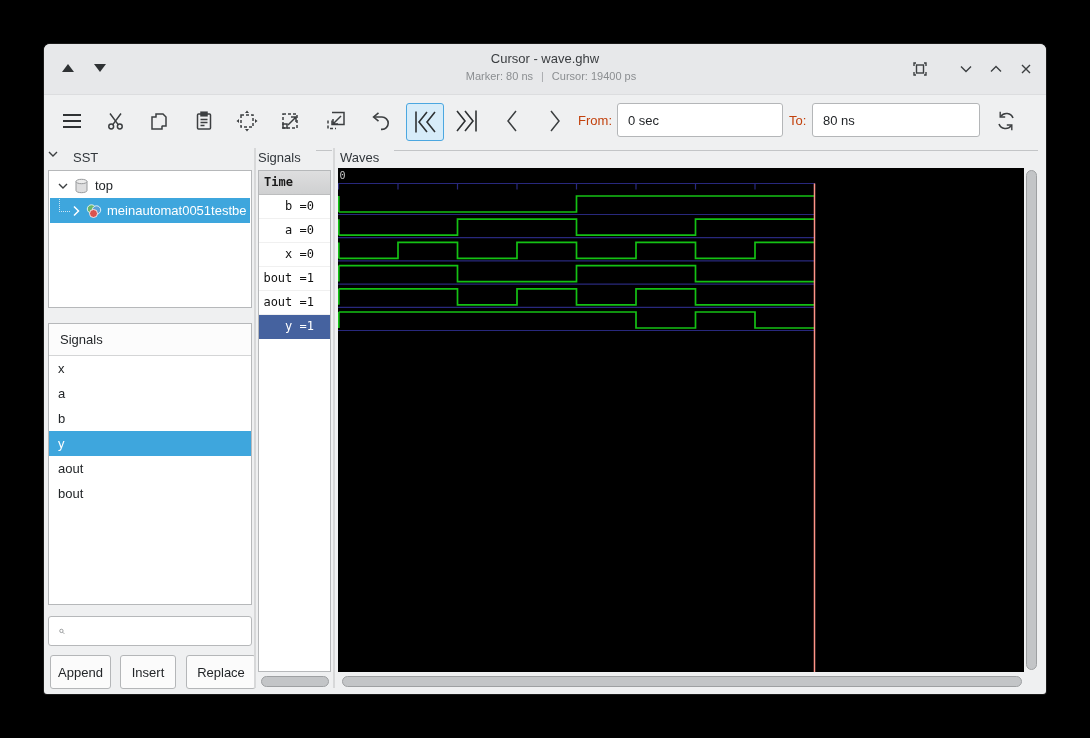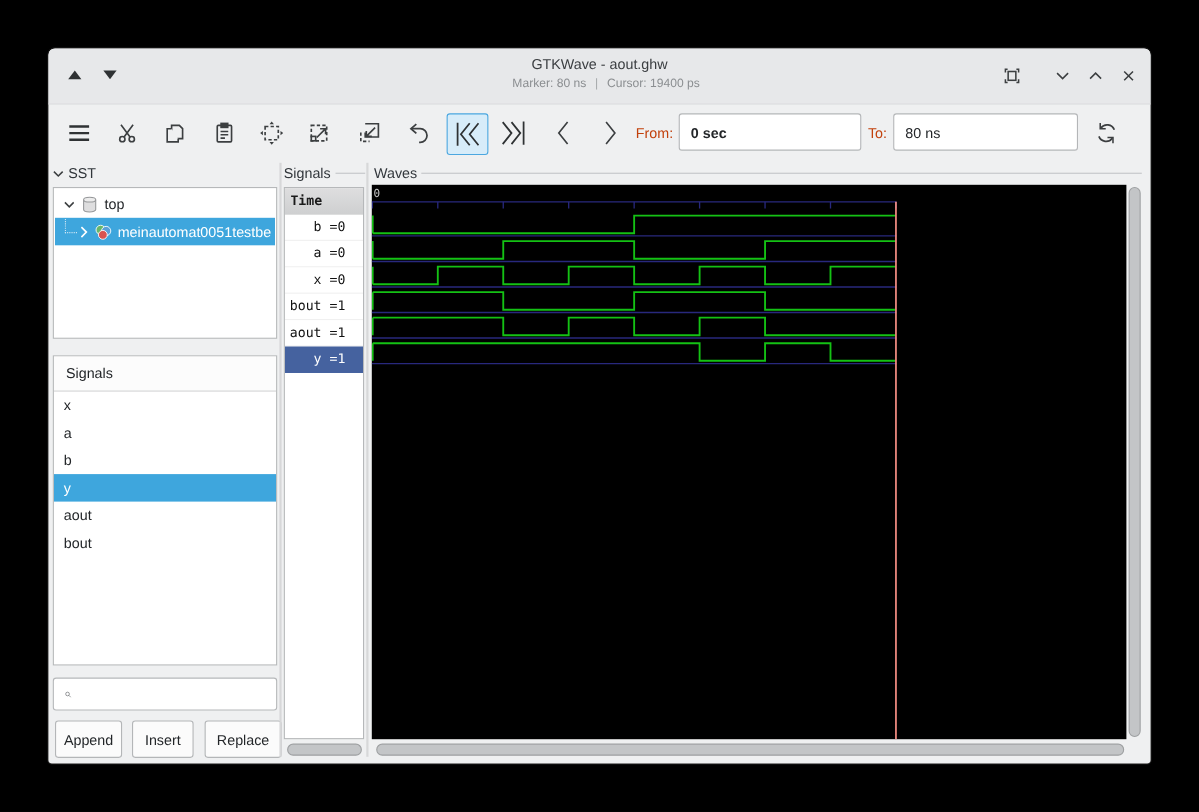--- a/index.html
+++ b/index.html
@@ -17,21 +17,21 @@
   .tri-dn{left:50px;border-top:8px solid #2f3234;}
   .winbtn{position:absolute;top:13px;width:24px;height:24px;display:flex;align-items:center;justify-content:center;}
   
   .tbtn{position:absolute;top:59px;width:36px;height:36px;display:flex;align-items:center;justify-content:center;border-radius:3px;}
   .tbtn.active{background:#d7ecf9;border:1px solid #4ba7e0;}
   .tlabel{position:absolute;top:69px;font-size:13px;color:#c2410c;}
   .tinput{position:absolute;top:59px;height:34px;background:#fff;border:1px solid #b4b6b8;border-radius:3px;
           font-family:"Liberation Sans",sans-serif;font-size:13px;color:#232629;padding:0 0 0 10px;box-sizing:border-box;outline:none;}
   
   .box{position:absolute;background:#fff;border:1px solid #b6b8ba;box-sizing:border-box;overflow:hidden;}
-  .frame-label{position:absolute;font-size:13px;color:#31363b;display:flex;align-items:center;gap:4px;}
+  .frame-label{position:absolute;font-size:13px;color:#31363b;display:flex;align-items:flex-start;gap:15px;}
   .frame-line{height:1px;background:#c3c5c7;flex:1;}
   
   .tree-row{position:absolute;left:1px;right:1px;height:25px;display:flex;align-items:center;font-size:13px;color:#232629;}
   .tree-row.selected{background:#3ea6dd;color:#fff;}
   .dotl{width:10px;height:12px;border-left:1px dotted #cfe6f4;border-bottom:1px dotted #cfe6f4;margin:-10px 0 0 9px;}
   
   .slist-head{height:31px;line-height:31px;padding-left:11px;font-size:13px;color:#232629;background:#fcfcfc;border-bottom:1px solid #d4d5d6;}
   .slist-row{height:25px;line-height:25px;padding-left:9px;font-size:13px;color:#232629;}
   .slist-row.selected{background:#3ea6dd;color:#fff;}
   
@@ -56,21 +56,21 @@
 </style>
 </head>
 <body>
 
 <div id="page">
 <div id="window">
 
   <div id="titlebar">
     <div class="tri tri-up"></div>
     <div class="tri tri-dn"></div>
-    <div class="tb-title">GTKWave - aout.ghw</div>
+    <div class="tb-title">Cursor - wave.ghw</div>
     <div class="tb-sub">
       <span>Marker: 80 ns</span><span class="sep">|</span><span>Cursor: 19400 ps</span>
     </div>
     <div class="winbtn" style="left:864px">
       <svg width="18" height="18" viewBox="0 0 18 18" fill="none" stroke="#3c3f41" stroke-width="1.4">
         <path d="M5,3 h-2 v3 M13,3 h2 v3 M5,15 h-2 v-3 M13,15 h2 v-3"></path>
             <rect x="5.5" y="5" width="7" height="8"></rect>
       </svg>
     </div>
     <div class="winbtn" style="left:910px">
@@ -158,21 +158,21 @@
           <path d="M16,4 L8,14 L16,24"></path>
         </svg>
   </div>
   <div class="tbtn" style="left:493px">
     <svg width="24" height="28" viewBox="0 0 24 28" stroke="#3c3f41" stroke-width="1.5" fill="none">
           <path d="M8,4 L16,14 L8,24"></path>
         </svg>
   </div>
 
   <span class="tlabel" style="left:532px;width:36px;text-align:right">From:</span>
-  <input class="tinput" style="left: 573px; width: 166px; font-weight: bold;" value="0 sec">
+  <input class="tinput" style="left: 573px; width: 166px;" value="0 sec">
   <span class="tlabel" style="left:745px">To:</span>
   <input class="tinput" style="left: 768px; width: 168px;" value="80 ns">
   <div class="tbtn" style="left:944px">
     <svg width="24" height="24" viewBox="0 0 24 24" stroke="#3c3f41" stroke-width="1.6" fill="none">
       <path d="M19,9 a7,7 0 0 0 -12.2,-1.6"></path>
           <path d="M6.2,2.8 V8 H11.2" stroke-width="1.4"></path>
       <path d="M5,15 a7,7 0 0 0 12.2,1.6"></path>
           <path d="M17.8,21.2 V16 H12.8" stroke-width="1.4"></path>
     </svg>
   </div>

